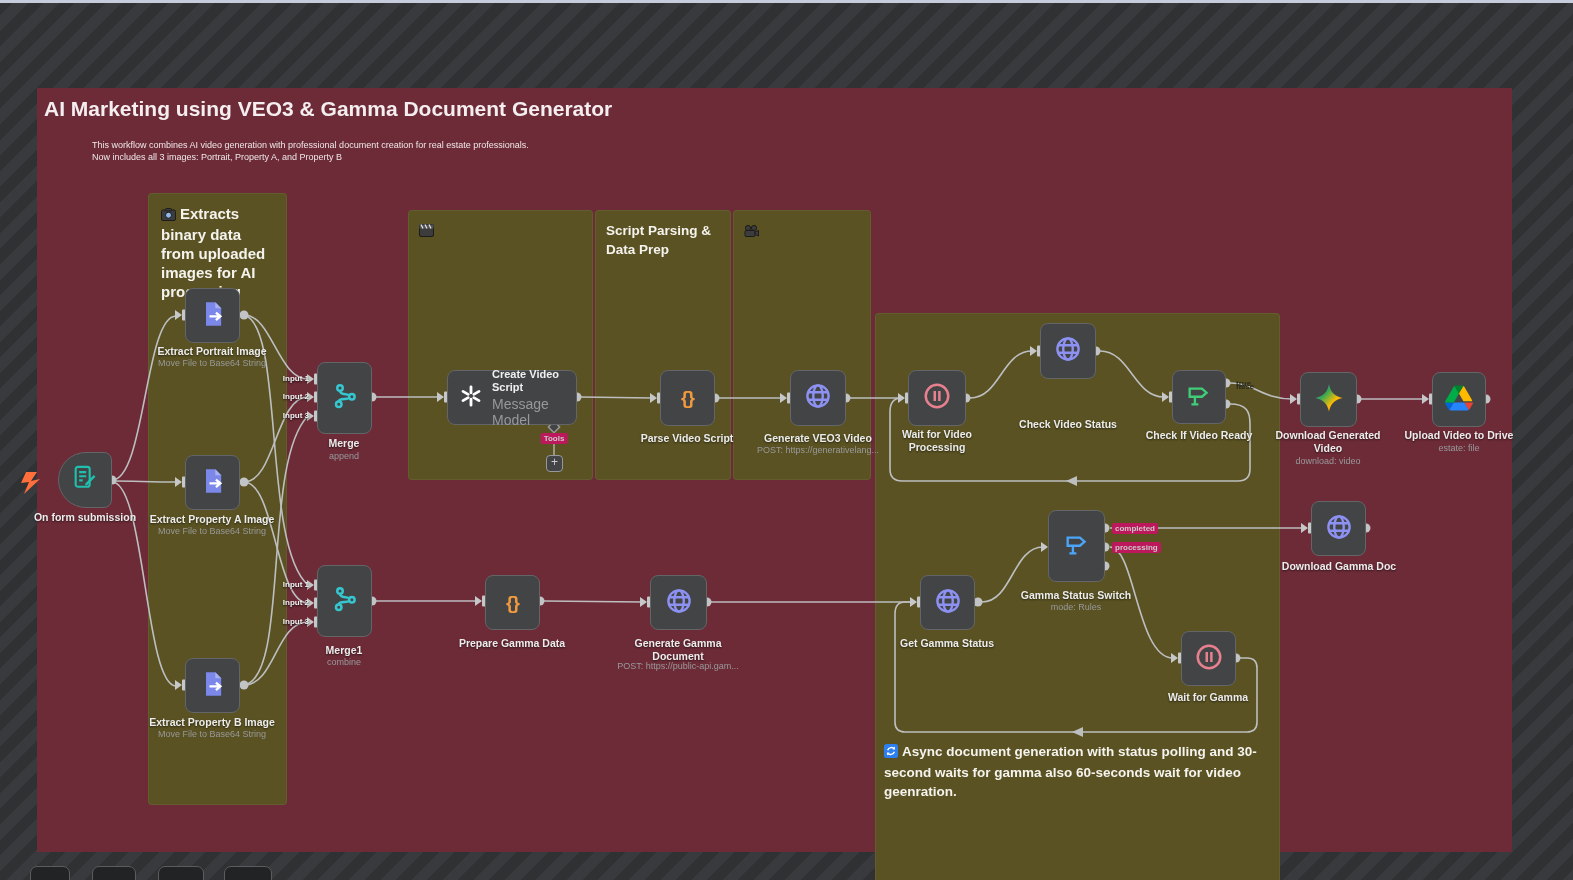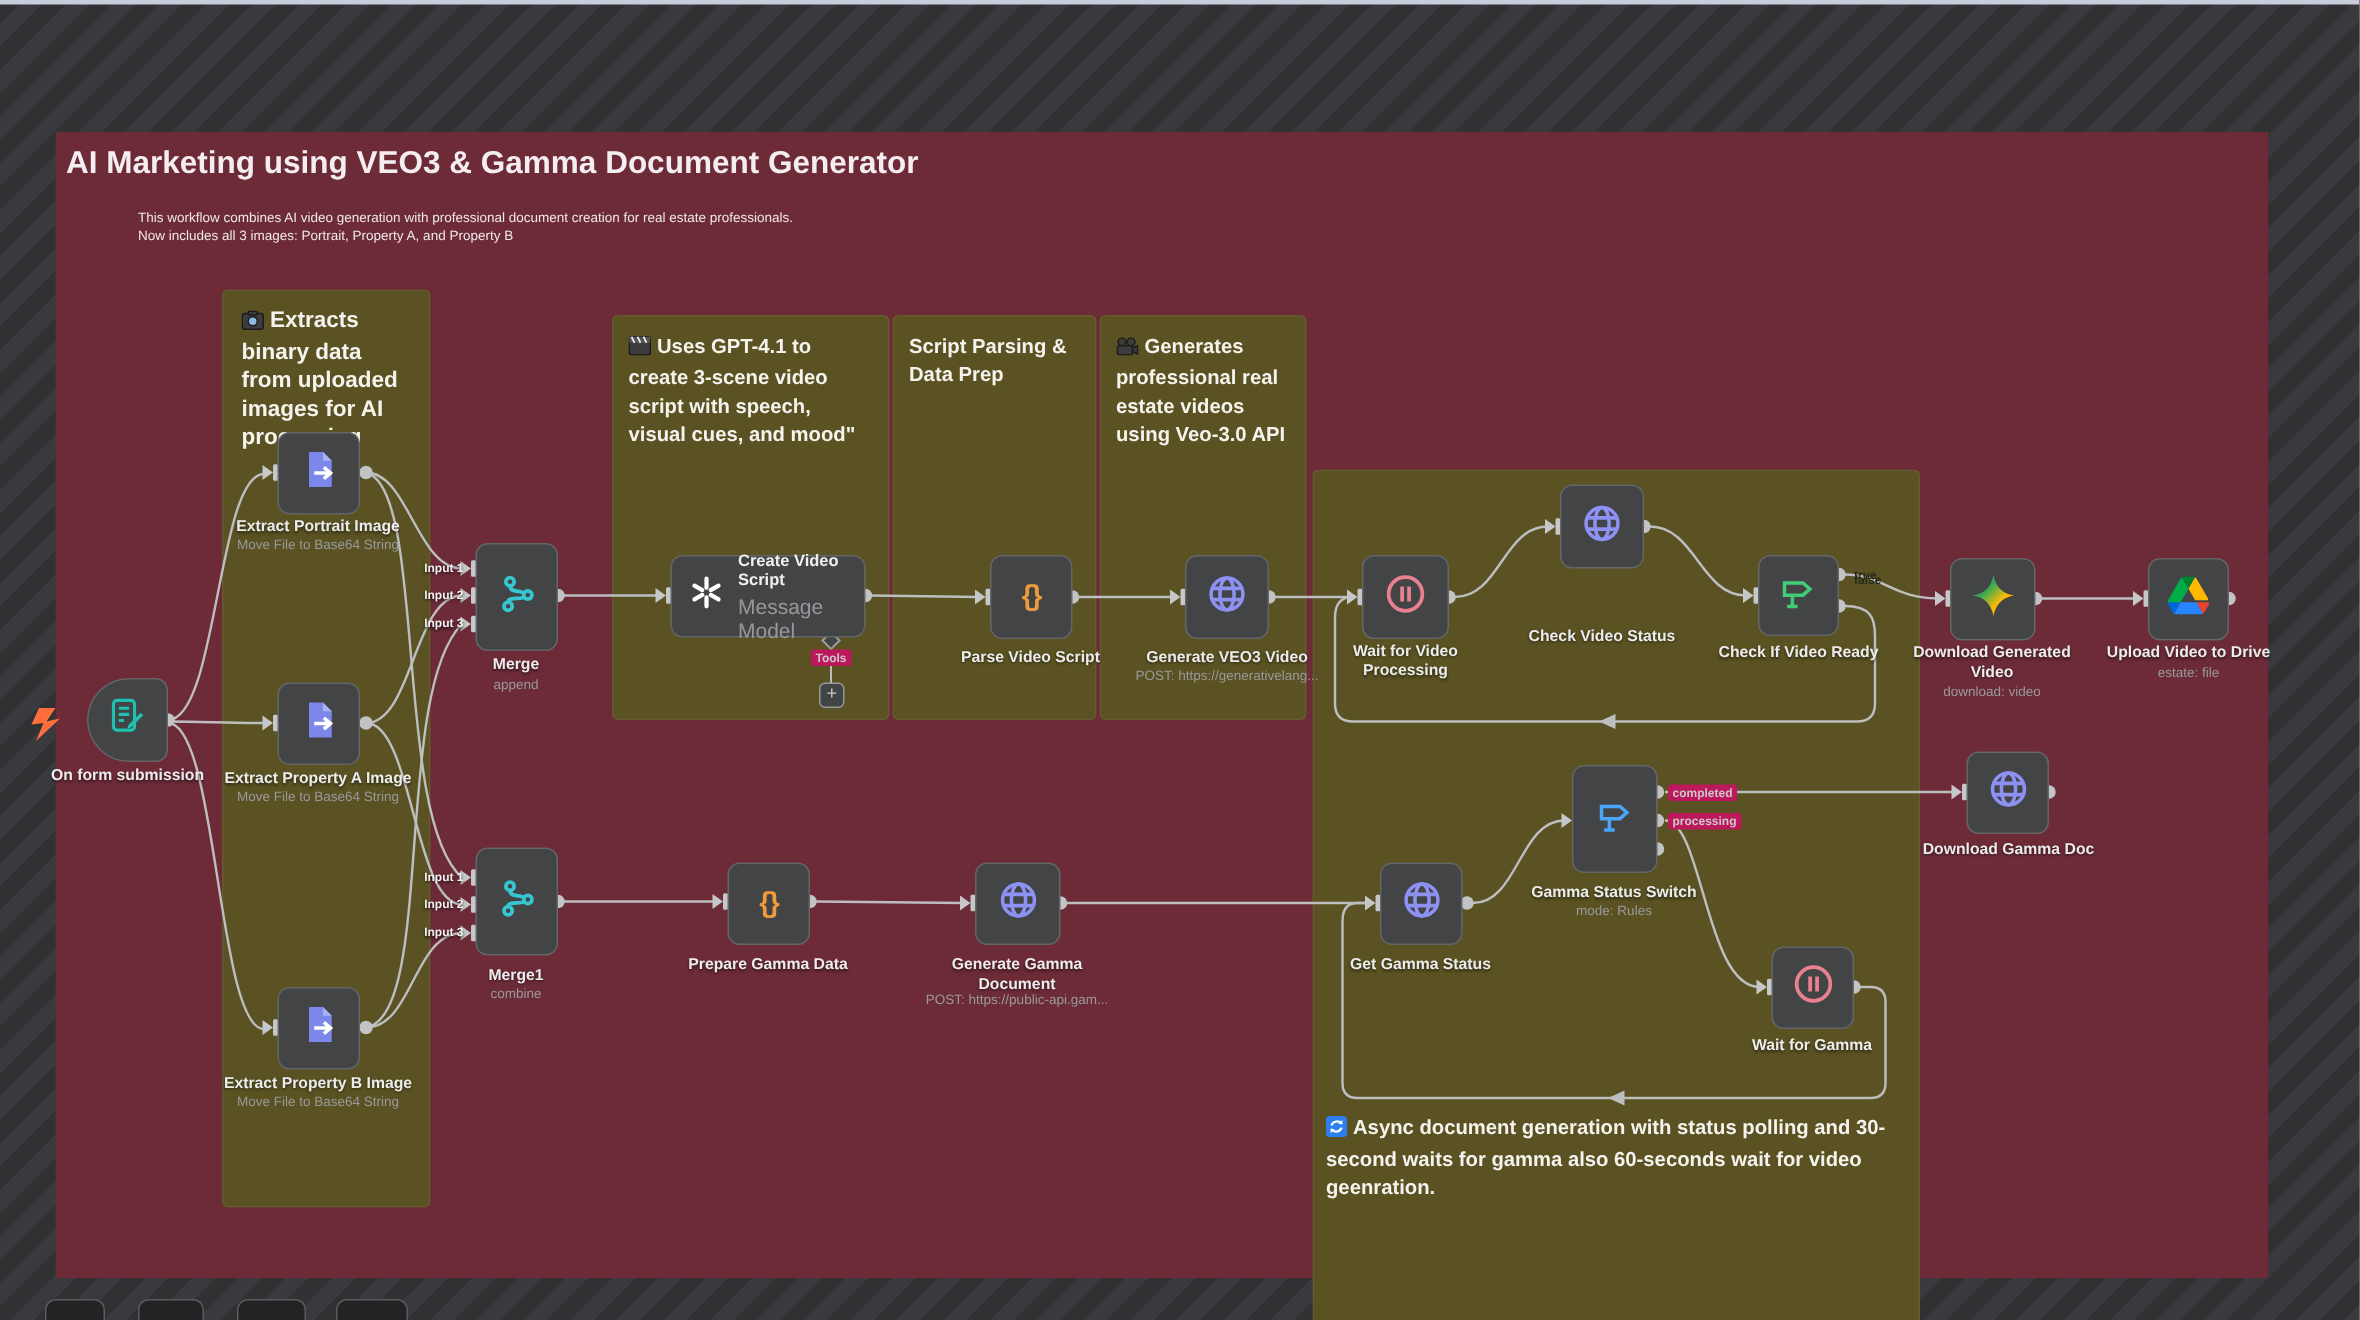--- a/index.html
+++ b/index.html
@@ -62,32 +62,32 @@
           <rect x="0.5" y="2" width="14" height="10.5" rx="1.5" fill="#3c3c3c" stroke="#1c1c1c"></rect>
           <rect x="4.5" y="0.5" width="6" height="2.5" rx="1" fill="#3c3c3c" stroke="#1c1c1c"></rect>
           <circle cx="7.5" cy="7.2" r="3" fill="#8fb9e8" stroke="#1c1c1c"></circle>
         </svg></span><span>Extracts binary data from uploaded images for AI processing</span></div>
 </div>
 <div class="sticky s-gpt">
   <div class="sticky-text"><span class="mini-ico"><svg width="15" height="13" viewBox="0 0 15 13">
           <rect x="0.5" y="0.5" width="14" height="12" rx="1.5" fill="#3c3c3c" stroke="#1c1c1c"></rect>
           <rect x="0.5" y="0.5" width="14" height="4" fill="#545454"></rect>
           <path d="M2 0.5 L4 4.5 M6 0.5 L8 4.5 M10 0.5 L12 4.5" stroke="#e8e8e8" stroke-width="1.2"></path>
-        </svg></span><span>Uses GPT-4.1 to create 3-scene video script with speech, visual cues, and mood"</span></div>
+        </svg></span></div>
 </div>
 <div class="sticky s-parse">
   <div class="sticky-text"><span>Script Parsing &amp; Data Prep</span></div>
 </div>
 <div class="sticky s-veo">
   <div class="sticky-text"><span class="mini-ico"><svg width="15" height="12" viewBox="0 0 15 12">
           <circle cx="4" cy="3" r="2.6" fill="#3c3c3c" stroke="#1c1c1c"></circle>
           <circle cx="10" cy="3" r="2.6" fill="#3c3c3c" stroke="#1c1c1c"></circle>
           <rect x="1" y="5.5" width="10" height="6" rx="1" fill="#3c3c3c" stroke="#1c1c1c"></rect>
           <path d="M11 7 L14.5 5.5 V11 L11 9.5 Z" fill="#3c3c3c" stroke="#1c1c1c"></path>
-        </svg></span><span>Generates professional real estate videos using Veo-3.0 API</span></div>
+        </svg></span></div>
 </div>
 <div class="sticky s-async">
   <div class="sticky-text"><span class="mini-ico"><svg width="14" height="14" viewBox="0 0 14 14">
           <rect width="14" height="14" rx="2.5" fill="#2d7ff0"></rect>
           <path d="M10.6 5.2 A4 4 0 0 0 3.6 6.3 M3.4 8.8 A4 4 0 0 0 10.4 7.7" stroke="#fff" stroke-width="1.4" fill="none"></path>
           <path d="M10.9 2.6 L10.9 5.5 L8.2 5.2 Z M3.1 11.4 L3.1 8.5 L5.8 8.8 Z" fill="#fff"></path>
         </svg></span><span>Async document generation with status polling and 30-second waits for gamma also 60-seconds wait for video geenration.</span></div>
 </div>
 
 <svg class="wires">

